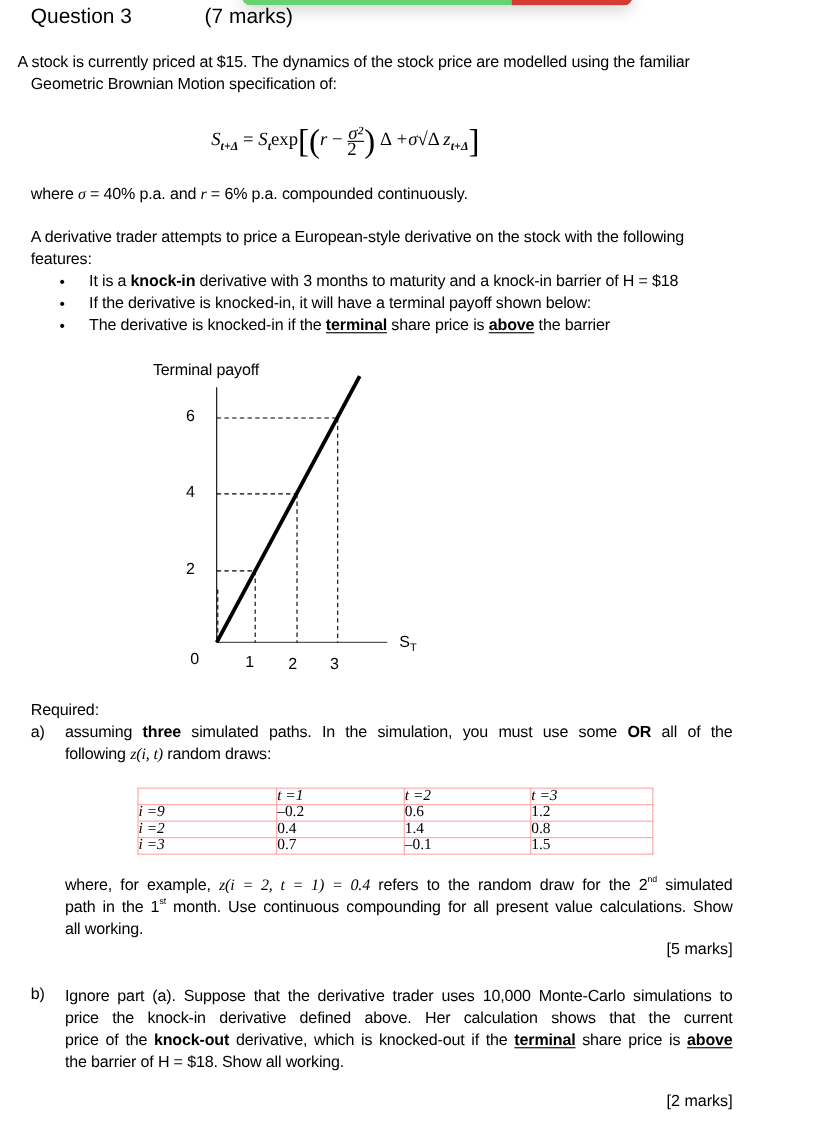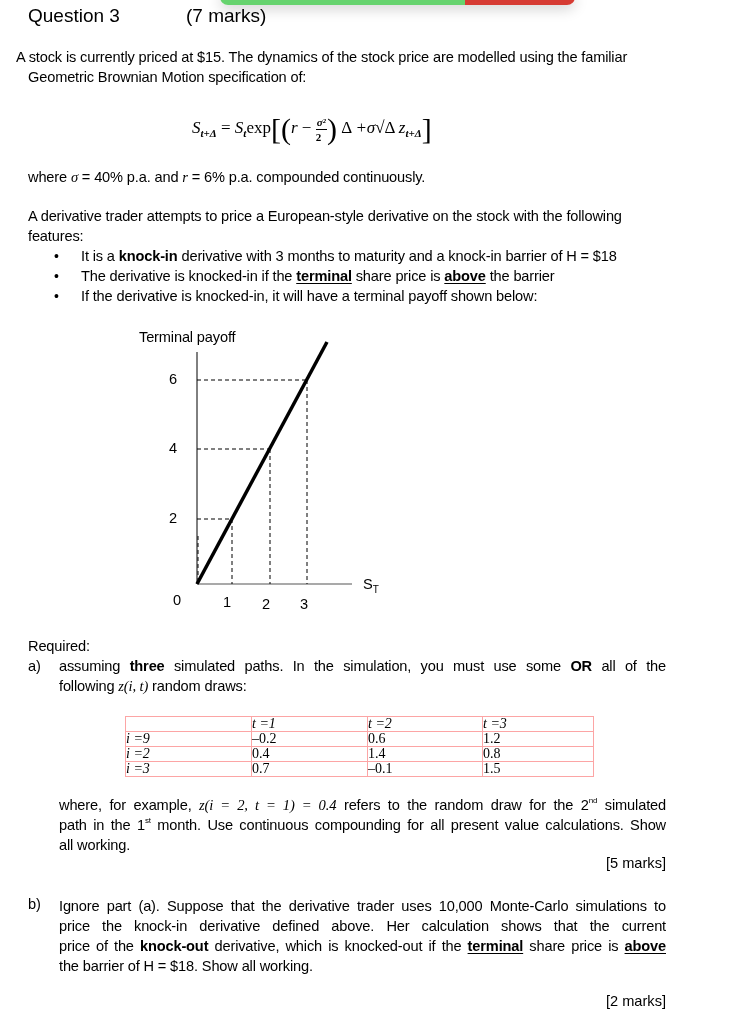--- a/index.html
+++ b/index.html
@@ -9,21 +9,21 @@
   .topbar { left:220px; top:-8px; width:355px; height:13px; border-radius:0 0 8px 8px;
             overflow:hidden; display:flex; box-shadow:0 4px 14px rgba(0,0,0,0.18); }
   .topbar .g { background:#66d36e; flex:0 0 245px; }
   .topbar .r { background:#d63b33; flex:1; }
   .qtitle { font-size:19px; top:5px; }
   .p { font-size:14.6px; line-height:20px; letter-spacing:-0.15px; }
   .math { font-family:"Liberation Serif", serif; font-style:italic; }
   .formula { font-family:"Liberation Serif", serif; font-size:17px; top:112px; left:192px; white-space:nowrap; }
   .formula .big { font-size:30px; font-style:normal; vertical-align:-6px; }
   .formula sub { font-size:11px;font-weight:bold; }
-  .frac { display:inline-block; vertical-align:middle; font-size:11px; line-height:14px;font-weight:bold; }
+  .frac { display:inline-block; vertical-align:middle; font-size:17px; line-height:14px; }
   .frac span { display:block; }
   .frac .num { border-bottom:1px solid #000; padding:0 1px; }
   .bullets { left:52px; top:246px; }
   .bullets div { position:relative; padding-left:29px; height:20px; }
   .bullets div::before { content:"•"; position:absolute; left:2px; top:0; font-size:14px; }
   b { font-weight:bold; }
   u { text-decoration:underline; text-underline-offset:2px; }
   .chart { left:120px; top:320px; width:280px; height:300px;text-align:center; }
   .ticklbl { font-size:14.6px; }
   table.z { border-collapse:collapse; font-family:"Liberation Serif", serif; font-size:14px; }
@@ -53,22 +53,22 @@
 
 <div class="abs p" style="left:28px; top:167px;">
   <span>where </span><span class="math">σ</span><span> = 40% p.a. and </span><span class="math">r</span><span> = 6% p.a. compounded continuously.</span>
 </div>
 
 <div class="abs p" style="left:28px; top:206px;">A derivative trader attempts to price a European-style derivative on the stock with the following</div>
 <div class="abs p" style="left:28px; top:226px;">features:</div>
 
 <div class="abs p bullets">
   <div><span>It is a </span><b>knock-in</b><span> derivative with 3 months to maturity and a knock-in barrier of H = $18</span></div>
+  <div><span>If the derivative is knocked-in, it will have a terminal payoff shown below:</span></div>
   <div><span>The derivative is knocked-in if the </span><b><u>terminal</u></b><span> share price is </span><b><u>above</u></b><span> the barrier</span></div>
-  <div><span>If the derivative is knocked-in, it will have a terminal payoff shown below:</span></div>
 </div>
 
 <div class="abs chart">
   <svg width="280" height="300" viewBox="0 0 280 300">
 
     <line x1="77" y1="32" x2="77" y2="264" stroke="#000" stroke-width="1"></line>
     <line x1="77" y1="264" x2="232" y2="264" stroke="#555" stroke-width="1.2"></line>
 
     <g stroke="#000" stroke-width="1" stroke-dasharray="4,3" fill="none">
       <line x1="77" y1="60" x2="187" y2="60"></line>

